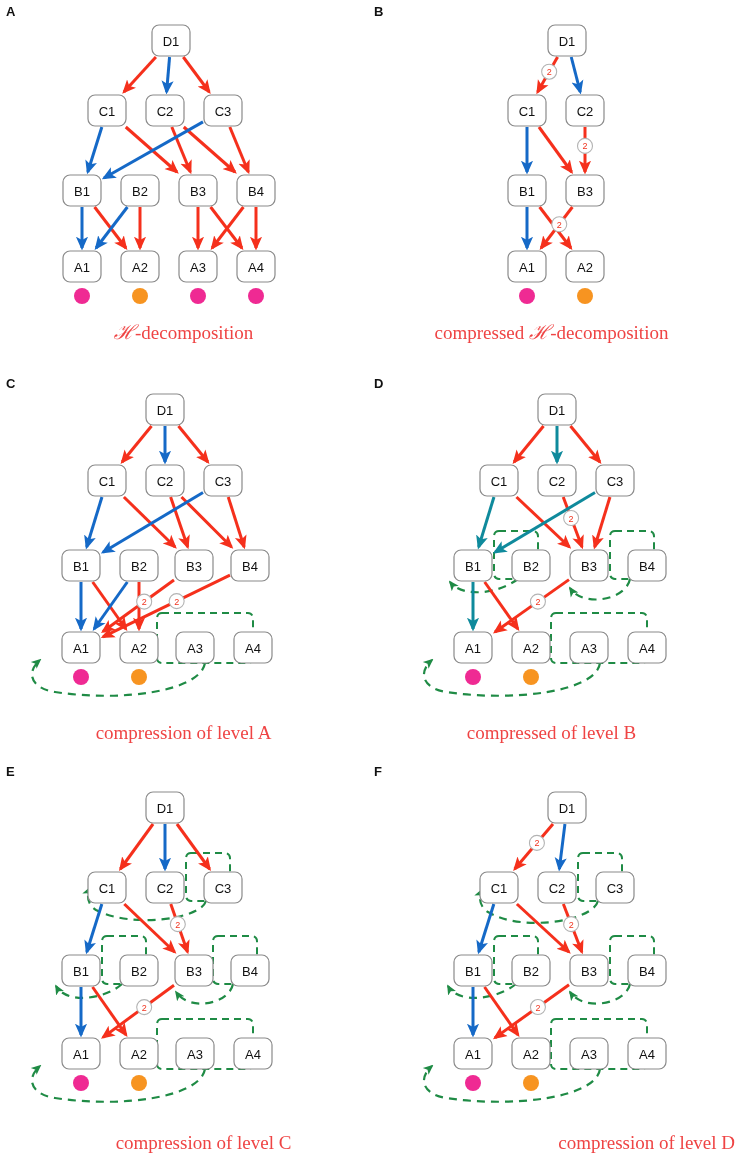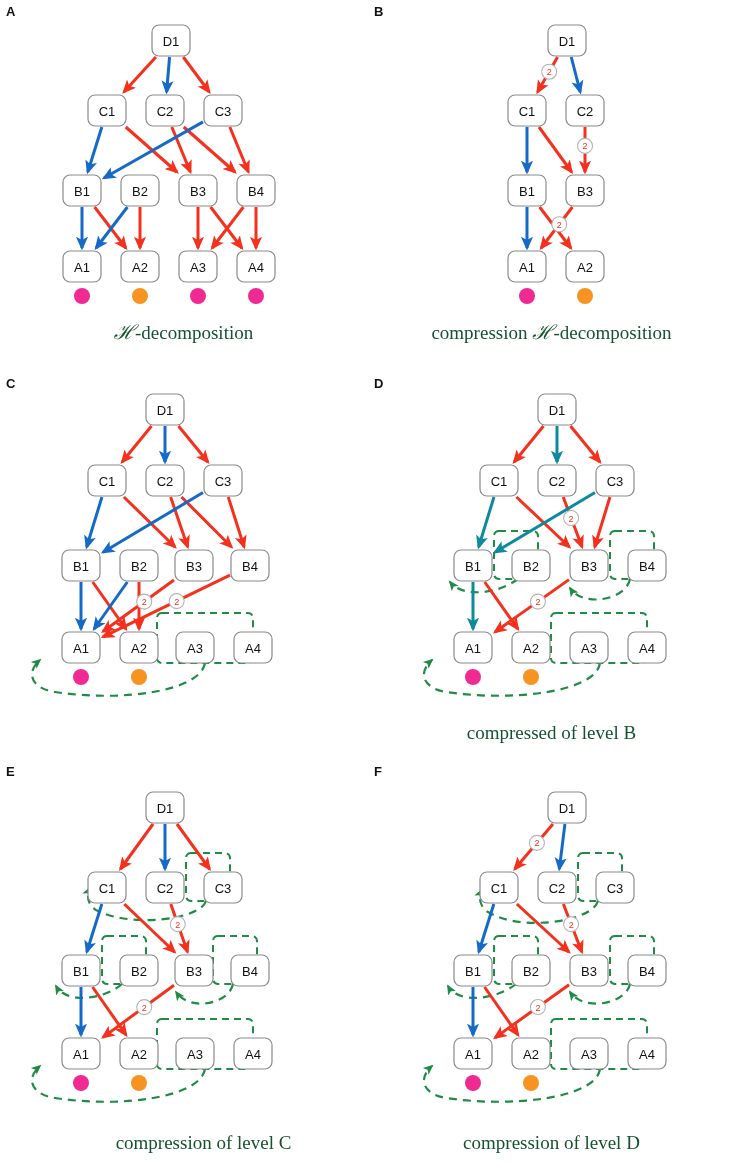--- a/index.html
+++ b/index.html
@@ -3,21 +3,21 @@
 <meta charset="utf-8">
 <style>
   html,body{margin:0;padding:0;background:#ffffff;}
   body{width:735px;height:1163px;position:relative;
        font-family:"Liberation Sans",sans-serif;overflow:hidden;}
   .figure{position:relative;width:735px;height:1163px;}
   .panel{position:absolute;width:367px;height:388px;}
   .panel-label{position:absolute;left:6px;top:4px;font-size:13px;font-weight:bold;
        color:#111;font-family:"Liberation Sans",sans-serif;letter-spacing:.2px;}
   .panel-caption{position:absolute;left:0;width:367px;text-align:center;
-       font-family:"Liberation Serif",serif;font-size:19px;color:#14532d;}
+       font-family:"Liberation Serif",serif;font-size:19px;color:#ef4444;}
   .cap-script{font-family:"DejaVu Serif",serif;font-style:italic;font-size:20px;}
   svg.diagram{position:absolute;left:0;top:0;}
   .node-rect{fill:#ffffff;stroke:#8a8a8a;stroke-width:1.2;}
   .node-text{font-family:"Liberation Sans",sans-serif;font-size:13px;fill:#111111;
        text-anchor:middle;dominant-baseline:central;}
   .badge-circle{fill:#ffffff;stroke:#b3b3b3;stroke-width:1.1;}
   .badge-text{font-family:"Liberation Sans",sans-serif;font-size:9px;fill:#f0341f;
        text-anchor:middle;dominant-baseline:central;}
   .group-box{fill:none;stroke:#1f8b45;stroke-width:2;stroke-dasharray:7 5;}
   .dash-curve{fill:none;stroke:#1f8b45;stroke-width:2.2;stroke-dasharray:8 6;
@@ -196,21 +196,21 @@
           <g>
             <circle cx="191.26631578947368" cy="224.22" r="7.5" class="badge-circle"></circle>
             <text x="191.26631578947368" y="224.72" class="badge-text">2</text>
           </g>
         </g>
         <g>
           <circle cx="159" cy="296" r="8" fill="#ef2a93"></circle>
           <circle cx="217" cy="296" r="8" fill="#f79421"></circle>
         </g>
       </svg>
-      <div class="panel-caption" style="top: 318px;"><span>compression </span><span class="cap-script">ℋ</span><span>-decomposition</span></div>
+      <div class="panel-caption" style="top: 318px;"><span>compressed </span><span class="cap-script">ℋ</span><span>-decomposition</span></div>
     </div>
     <div class="panel" style="left: 0px; top: 372px;">
       <div class="panel-label">C</div>
       <svg width="367" height="388" class="diagram">
         <defs>
           <marker id="arw-C-red" viewBox="0 0 10 10" refX="8.2" refY="5" markerWidth="4.6" markerHeight="4.6" orient="auto-start-reverse" markerUnits="strokeWidth">
             <path d="M 0 0.6 L 10 5 L 0 9.4 L 2.4 5 Z" fill="#f5301c"></path>
           </marker>
           <marker id="arw-C-blue" viewBox="0 0 10 10" refX="8.2" refY="5" markerWidth="4.6" markerHeight="4.6" orient="auto-start-reverse" markerUnits="strokeWidth">
             <path d="M 0 0.6 L 10 5 L 0 9.4 L 2.4 5 Z" fill="#1569c7"></path>
@@ -303,20 +303,21 @@
           <g>
             <circle cx="176.66" cy="229.08508875739645" r="7.5" class="badge-circle"></circle>
             <text x="176.66" y="229.58508875739645" class="badge-text">2</text>
           </g>
         </g>
         <g>
           <circle cx="81" cy="305" r="8" fill="#ef2a93"></circle>
           <circle cx="139" cy="305" r="8" fill="#f79421"></circle>
         </g>
       </svg>
+      <div class="panel-caption" style="top: 350px;">compression of level A</div>
     </div>
     <div class="panel" style="left: 368px; top: 372px;">
       <div class="panel-label">D</div>
       <svg width="367" height="388" class="diagram">
         <defs>
           <marker id="arw-D-red" viewBox="0 0 10 10" refX="8.2" refY="5" markerWidth="4.6" markerHeight="4.6" orient="auto-start-reverse" markerUnits="strokeWidth">
             <path d="M 0 0.6 L 10 5 L 0 9.4 L 2.4 5 Z" fill="#f5301c"></path>
           </marker>
           <marker id="arw-D-blue" viewBox="0 0 10 10" refX="8.2" refY="5" markerWidth="4.6" markerHeight="4.6" orient="auto-start-reverse" markerUnits="strokeWidth">
             <path d="M 0 0.6 L 10 5 L 0 9.4 L 2.4 5 Z" fill="#1569c7"></path>
@@ -626,15 +627,15 @@
           <g>
             <circle cx="169.92000000000002" cy="247.0486206896552" r="7.5" class="badge-circle"></circle>
             <text x="169.92000000000002" y="247.5486206896552" class="badge-text">2</text>
           </g>
         </g>
         <g>
           <circle cx="105" cy="323" r="8" fill="#ef2a93"></circle>
           <circle cx="163" cy="323" r="8" fill="#f79421"></circle>
         </g>
       </svg>
-      <div class="panel-caption" style="top: 372px;">compression of level D</div>
+      <div class="panel-caption" style="top: 372px; text-align: right;">compression of level D</div>
     </div>
   </div>
 
 </body></html>

